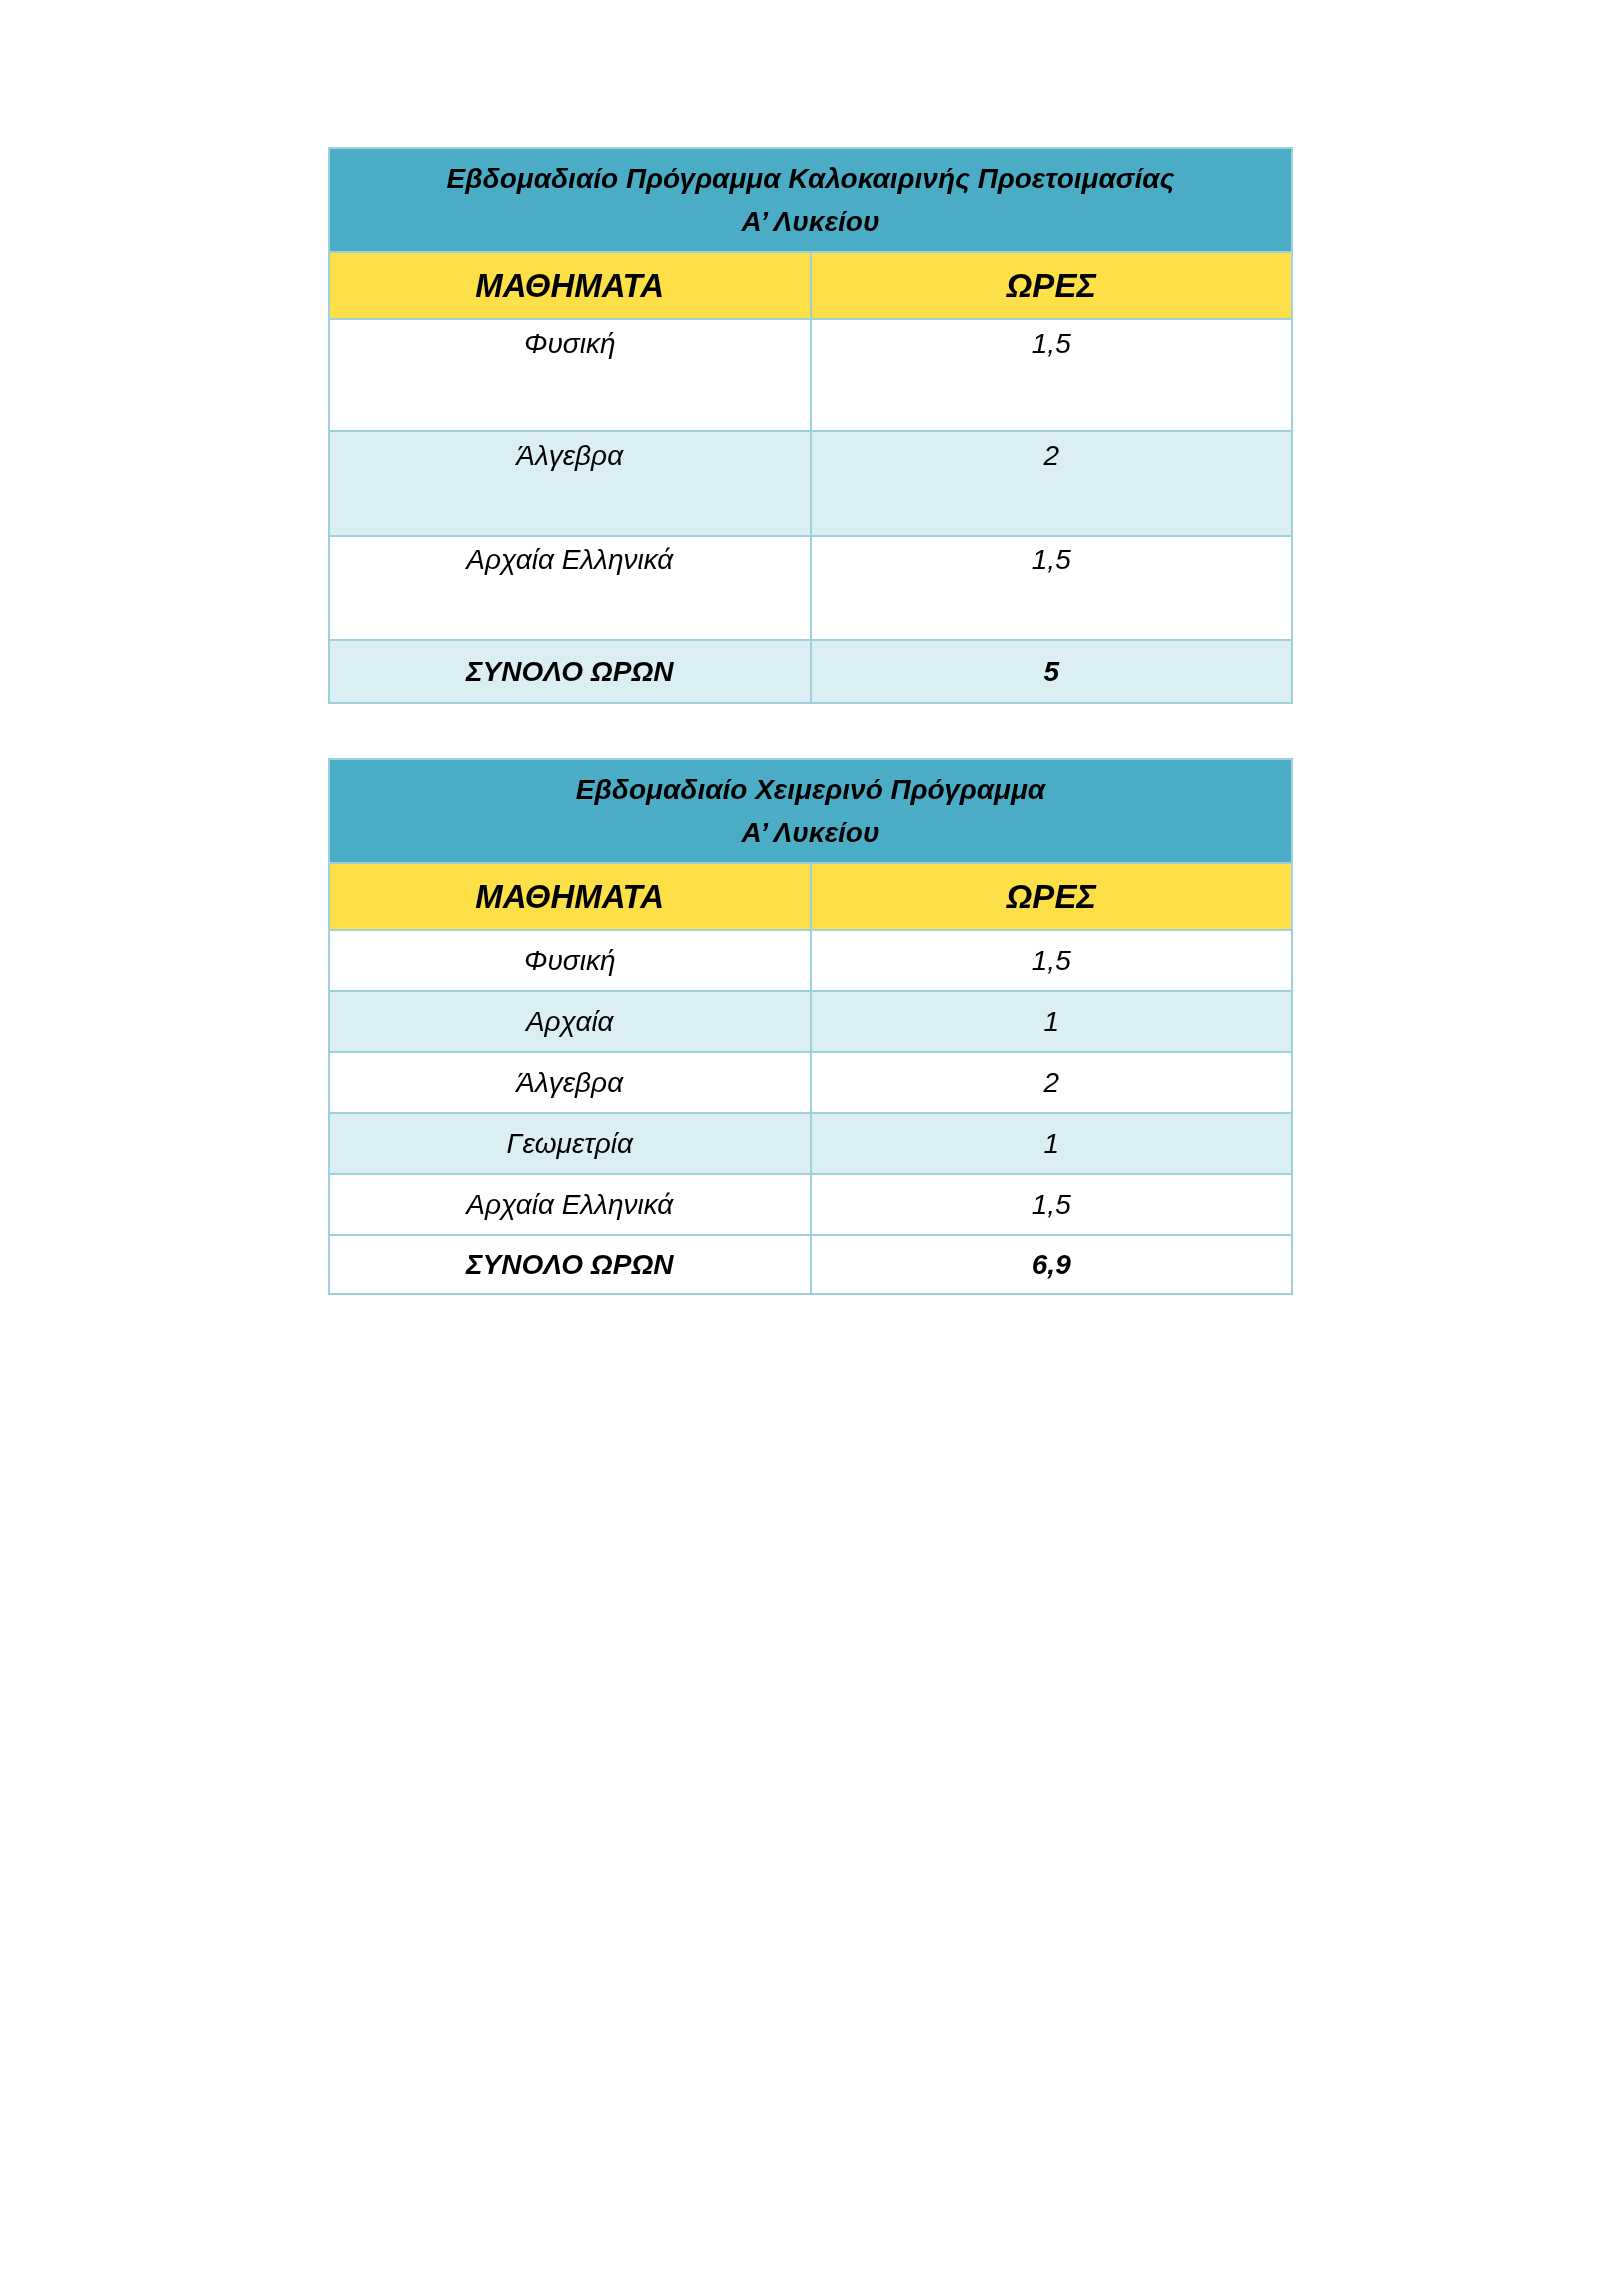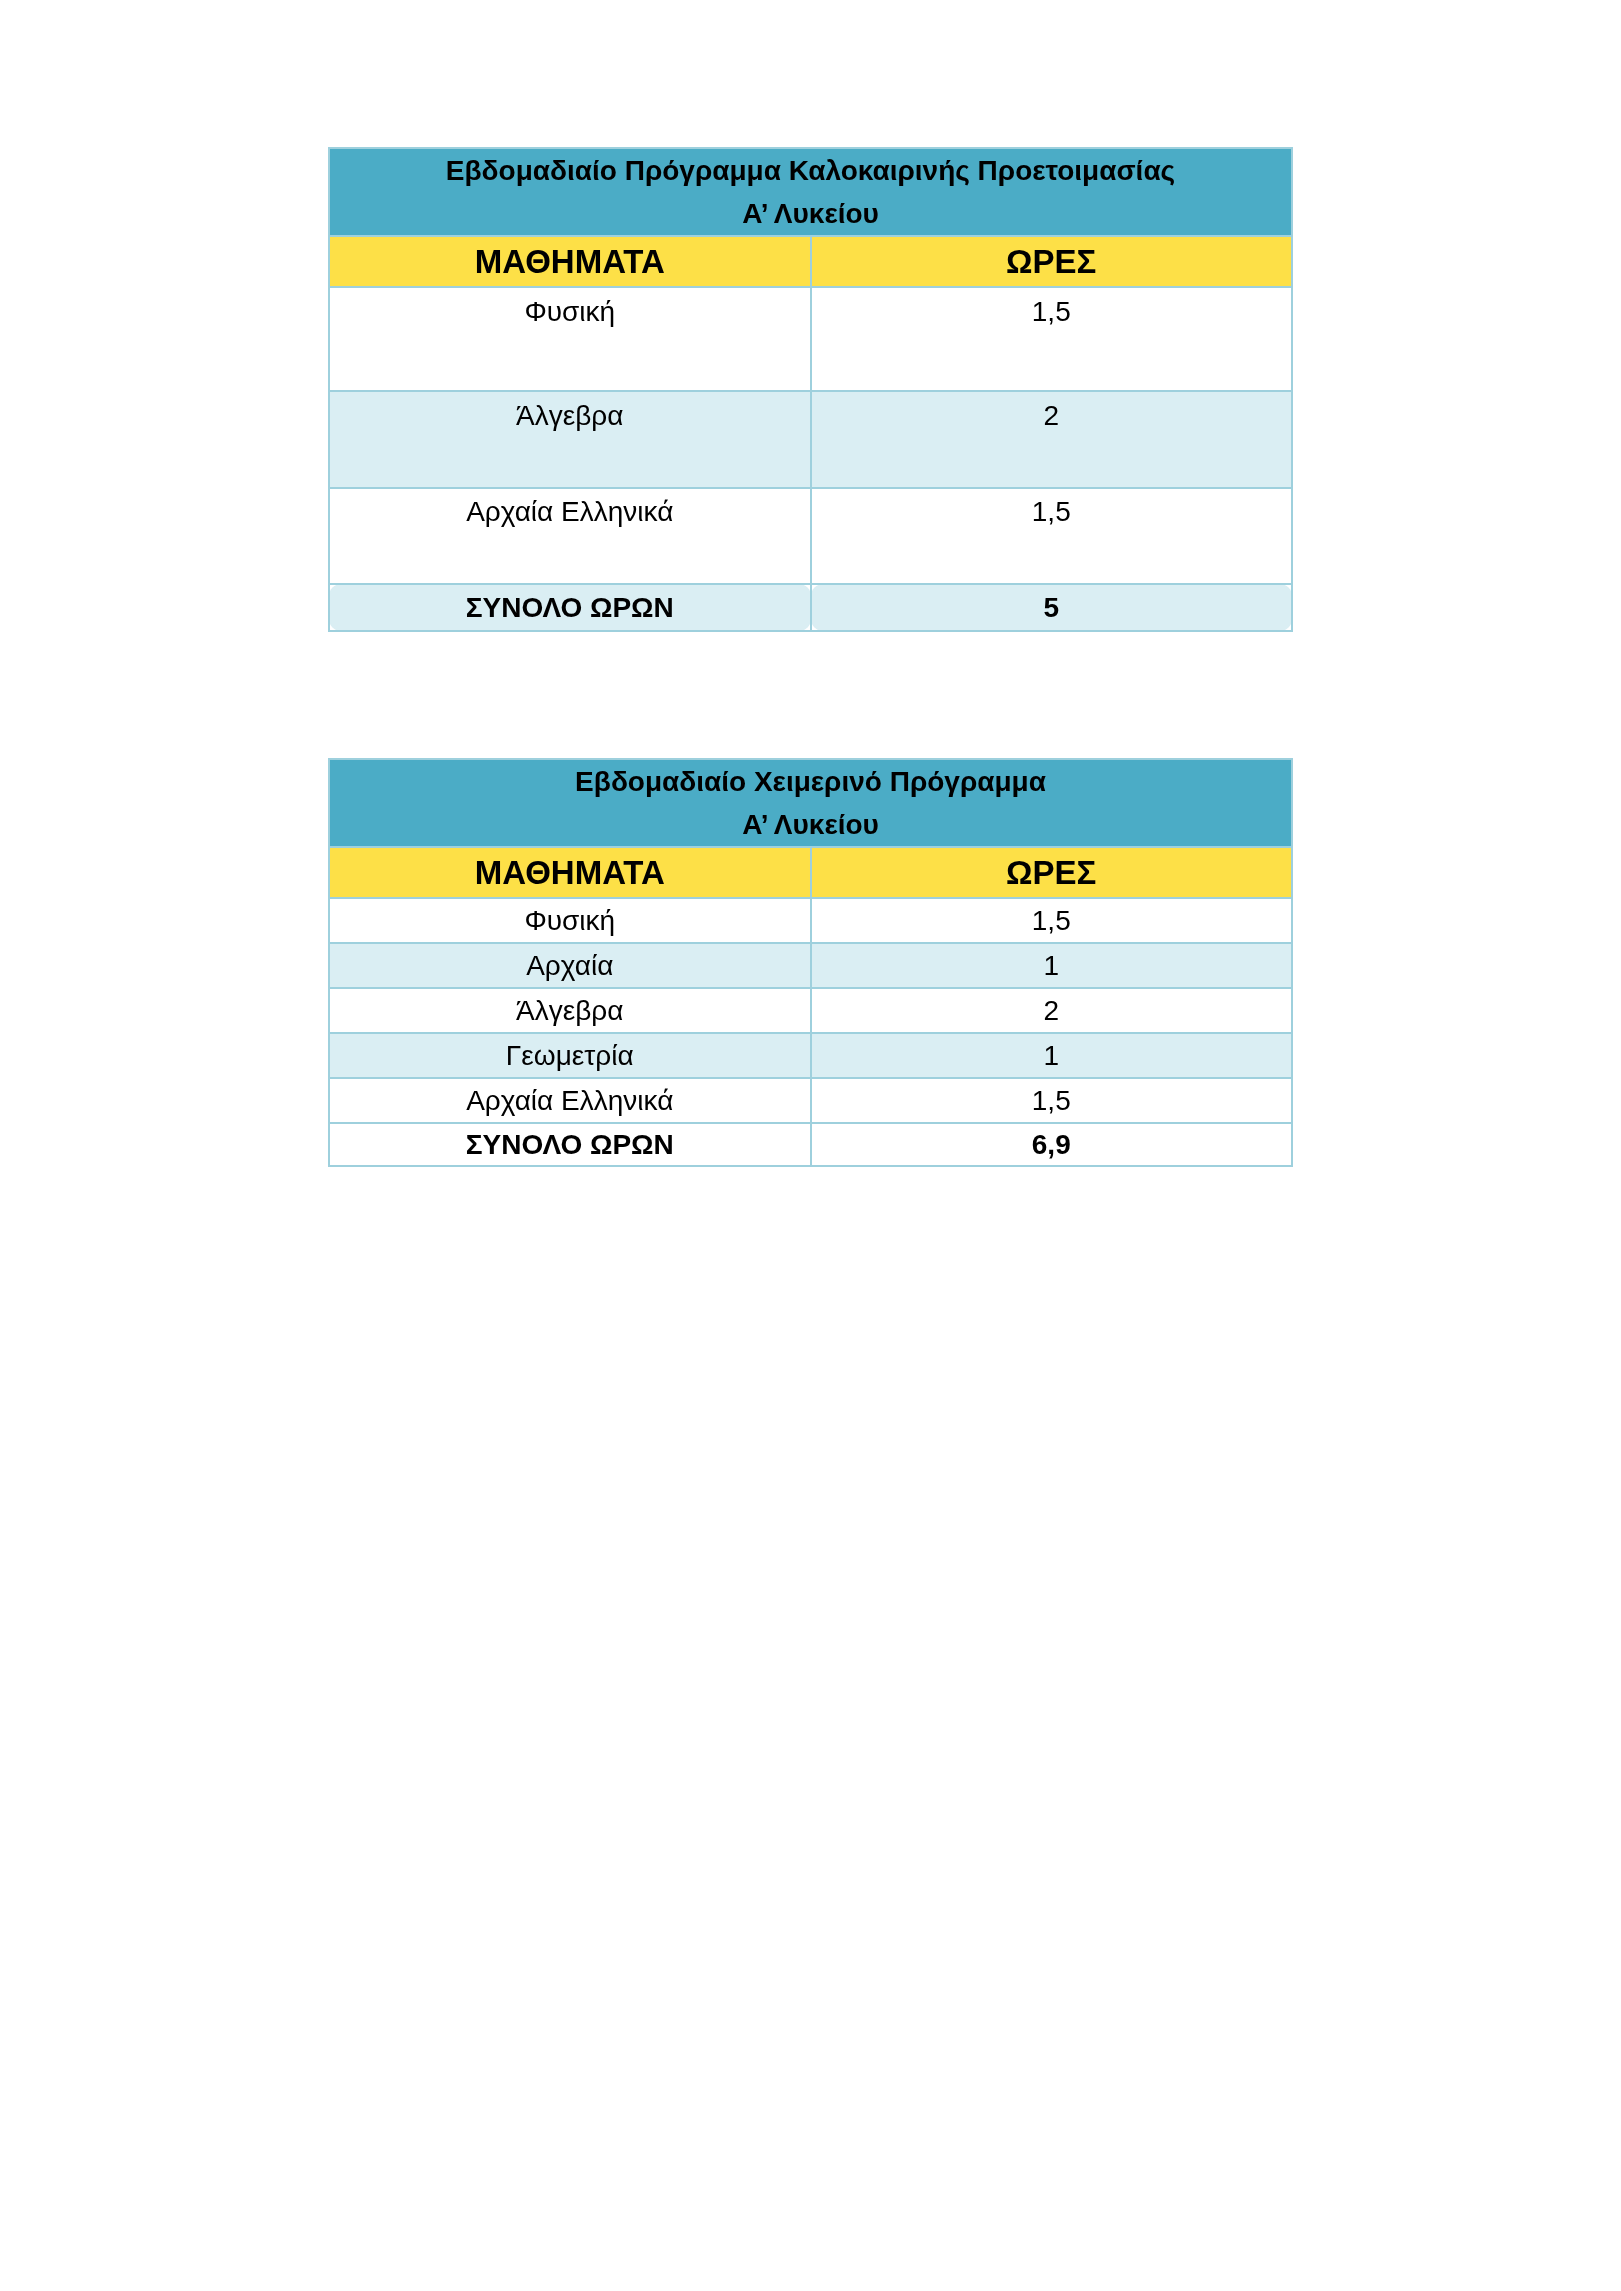--- a/index.html
+++ b/index.html
@@ -31,21 +31,22 @@
   #table-winter { top: 758px; }
 
   table.sched td, table.sched th {
     border: 2px solid #92cdd c; 
   }
   table.sched td, table.sched th {
     border: 2px solid #9ed0dd;
     border-top-width: 2.9px;
     border-bottom-width: 2.9px;
     text-align: center;
-    padding: 0;
+    padding: 8px;
+    font-style: italic;
   }
   th.tbl-title {
     background: #4bacc6;
     font-size: 28px;
     font-weight: bold;
     line-height: 43px;
     padding: 3.9px 9.8px 5.9px 9.8px;
     border-bottom: 2.9px solid #cfe9f0;
   }
   #table-summer th.tbl-title { height: 82px; }
@@ -79,21 +80,20 @@
   #table-winter tr.subj td {
     vertical-align: middle;
     height: 43px;
   }
   #table-winter tr.total td { height: 41px; }
 
   tr.total td {
     font-size: 28px;
     font-weight: bold;
     vertical-align: middle;
-    border-radius: 12px;
   }
   #table-summer tr.total td { background: #daeef3; }
   #table-winter tr.total td { background: #ffffff; }
 </style>
 </head>
 <body>
 
 <div class="doc-page">
 
   <table class="sched" id="table-summer">

